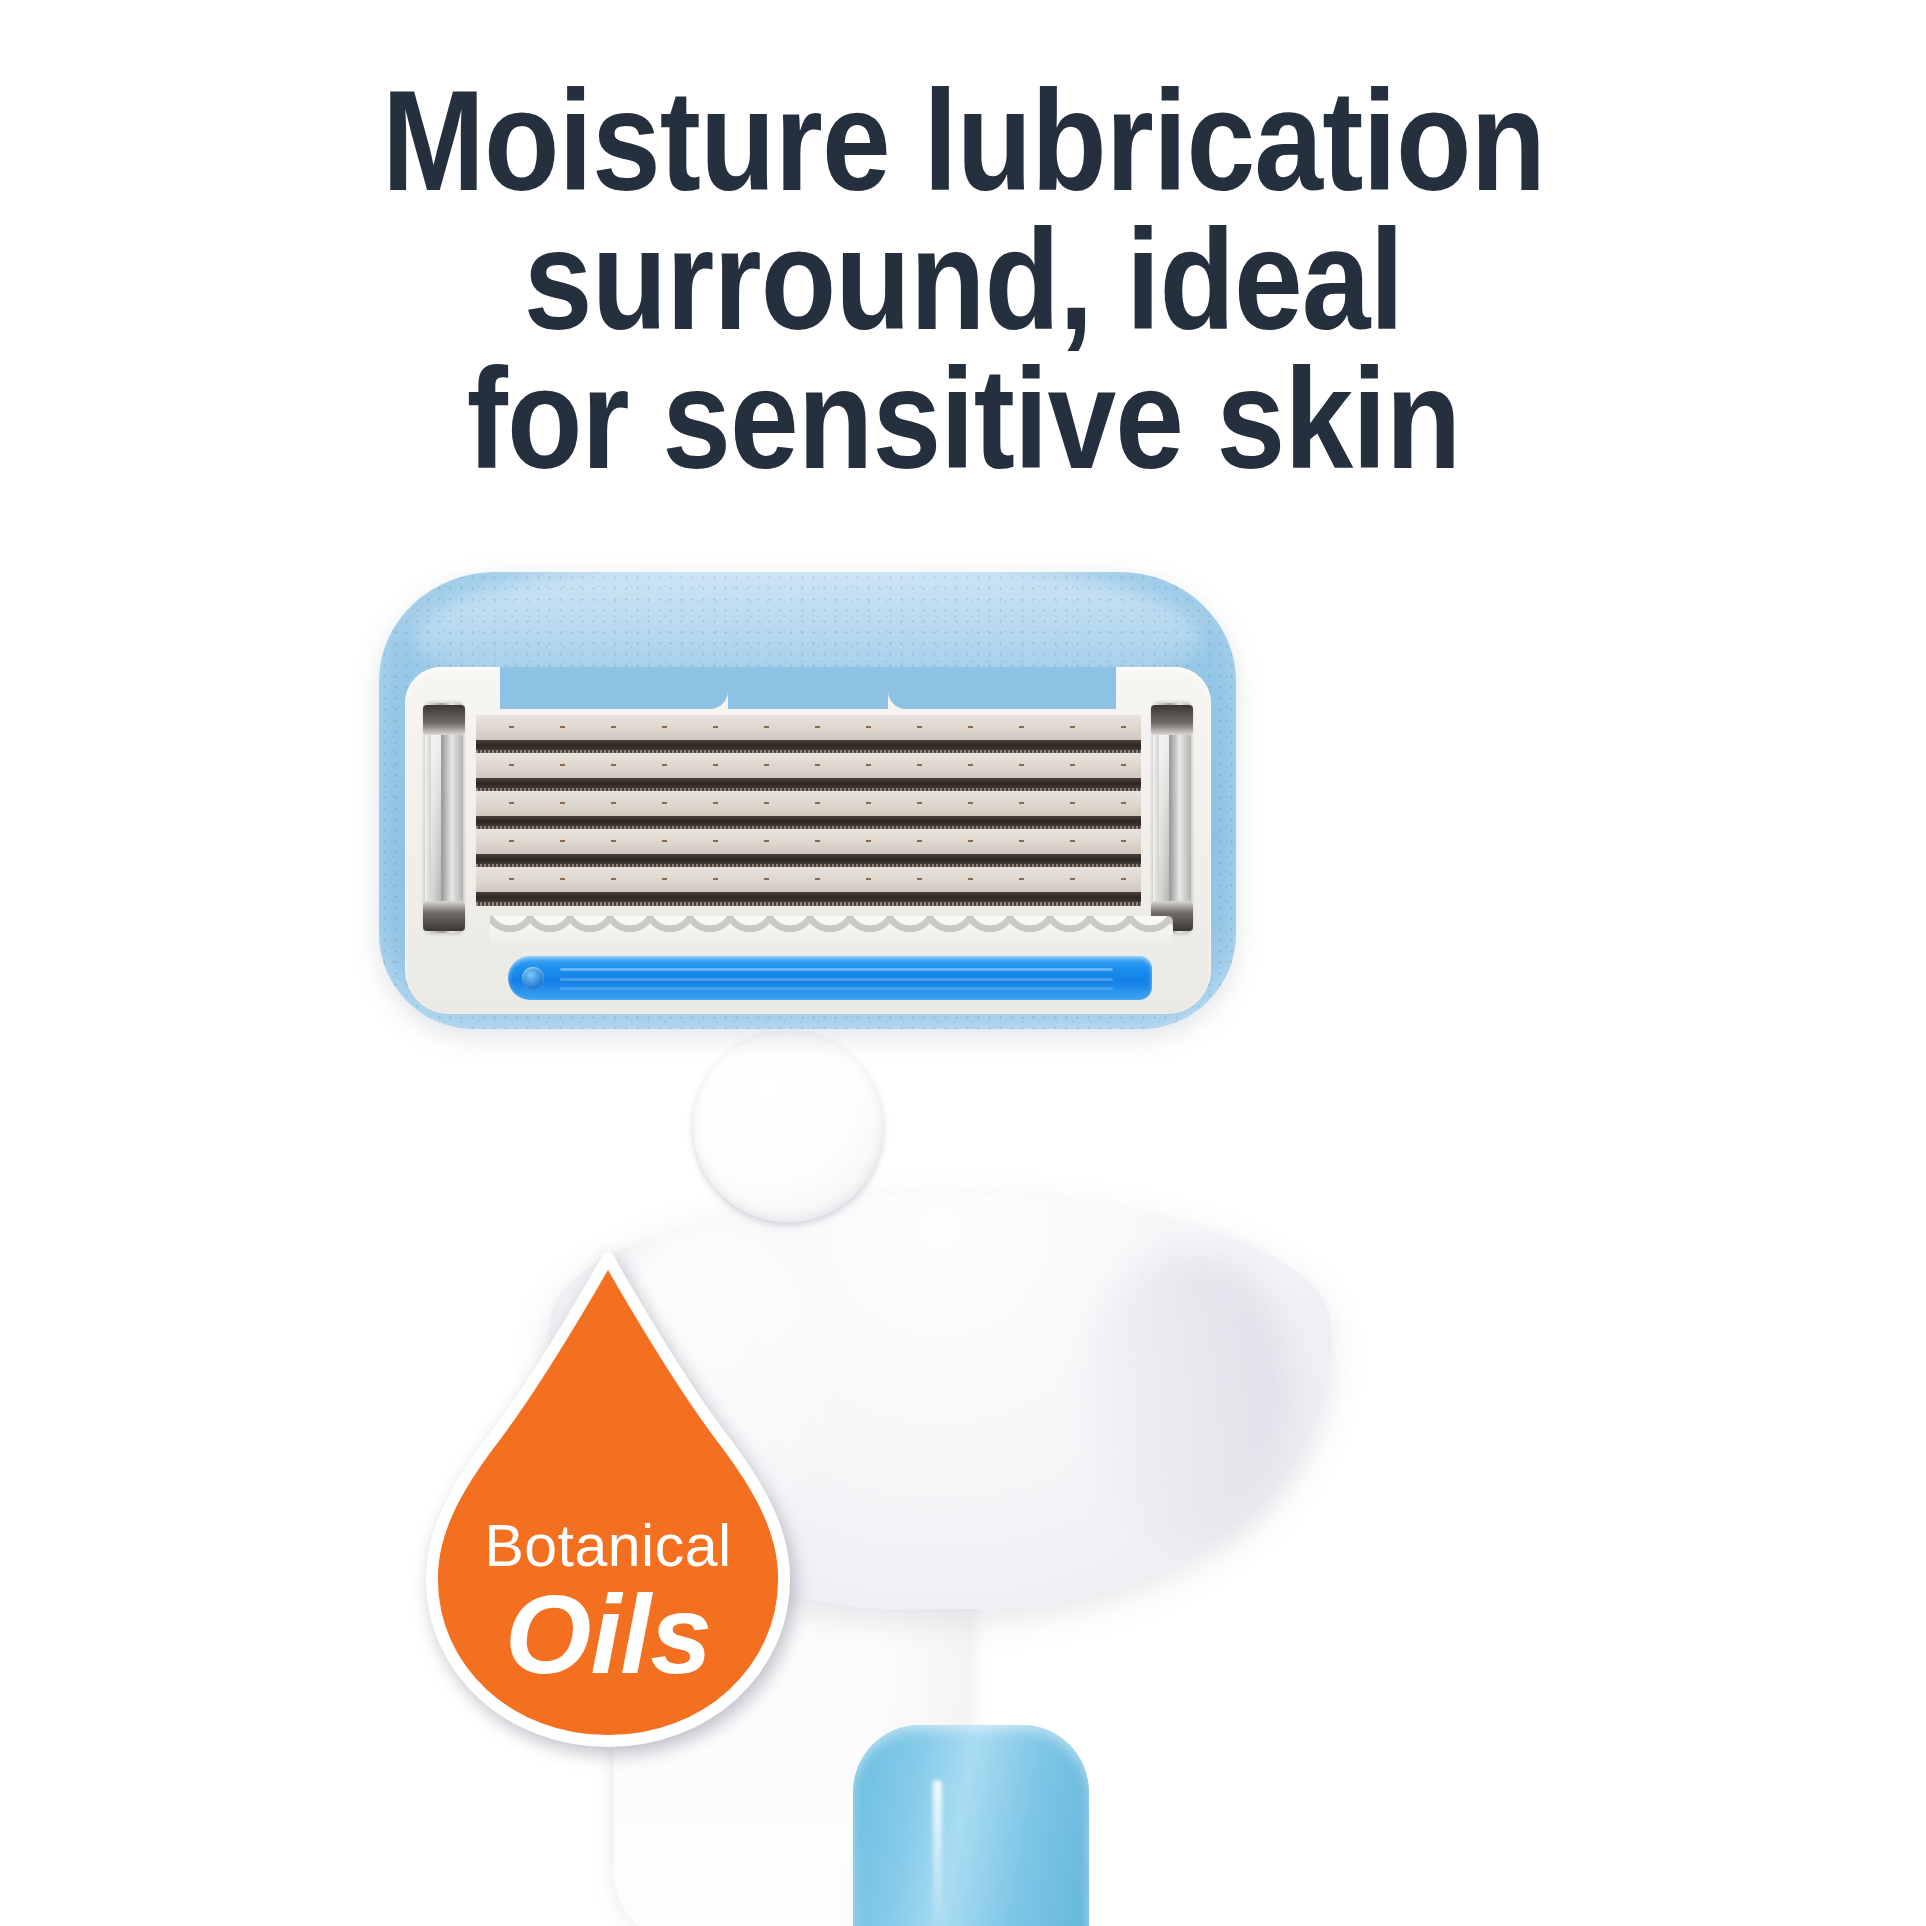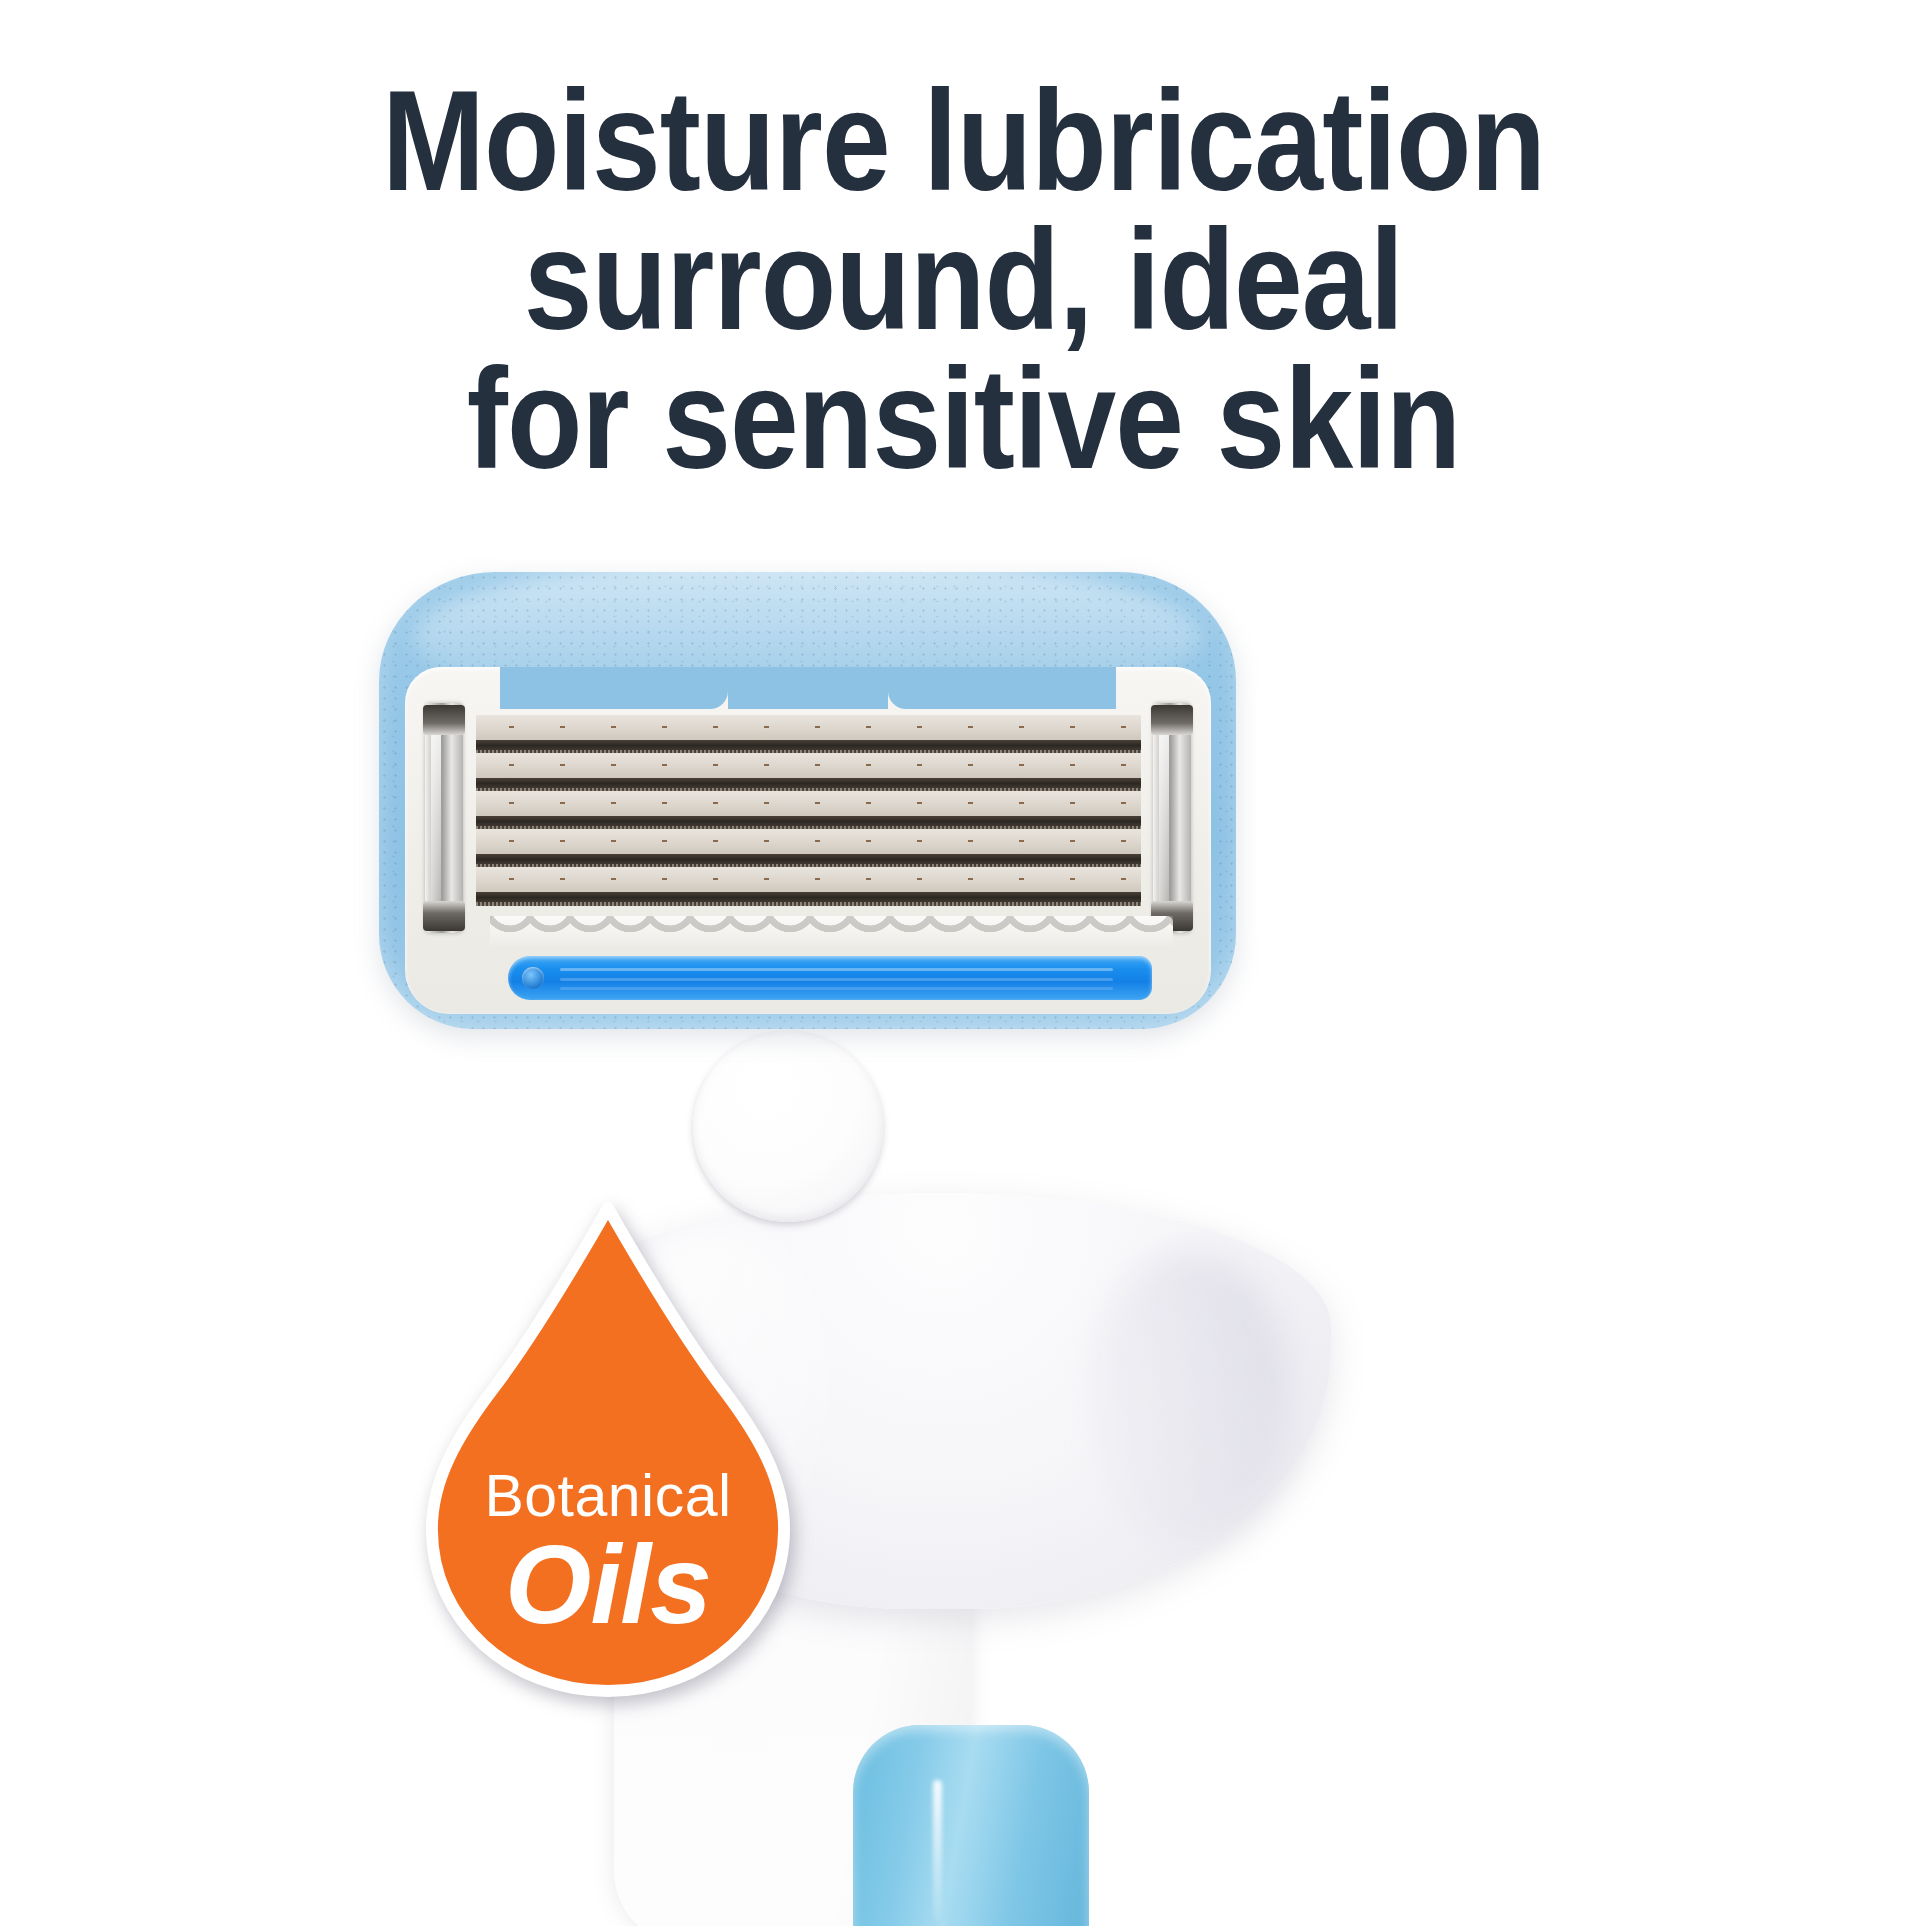--- a/index.html
+++ b/index.html
@@ -363,21 +363,21 @@
     height: 22px;
     border-radius: 50%;
     background: radial-gradient(circle at 40% 35%, #7cc6fb 0%, #1e79cf 70%, #155fa8 100%);
     box-shadow: inset 0 1px 2px rgba(255,255,255,0.6);
   }
 
   
   .oil-badge {
     position: absolute;
     left: 424px;
-    top: 1202px;
+    top: 1252px;
     width: 368px;
     height: 495px;
     filter: drop-shadow(4px 7px 9px rgba(90,90,110,0.38));
   }
   .oil-badge .drop-svg {
     position: absolute;
     inset: 0;
     width: 100%;
     height: 100%;
   }

